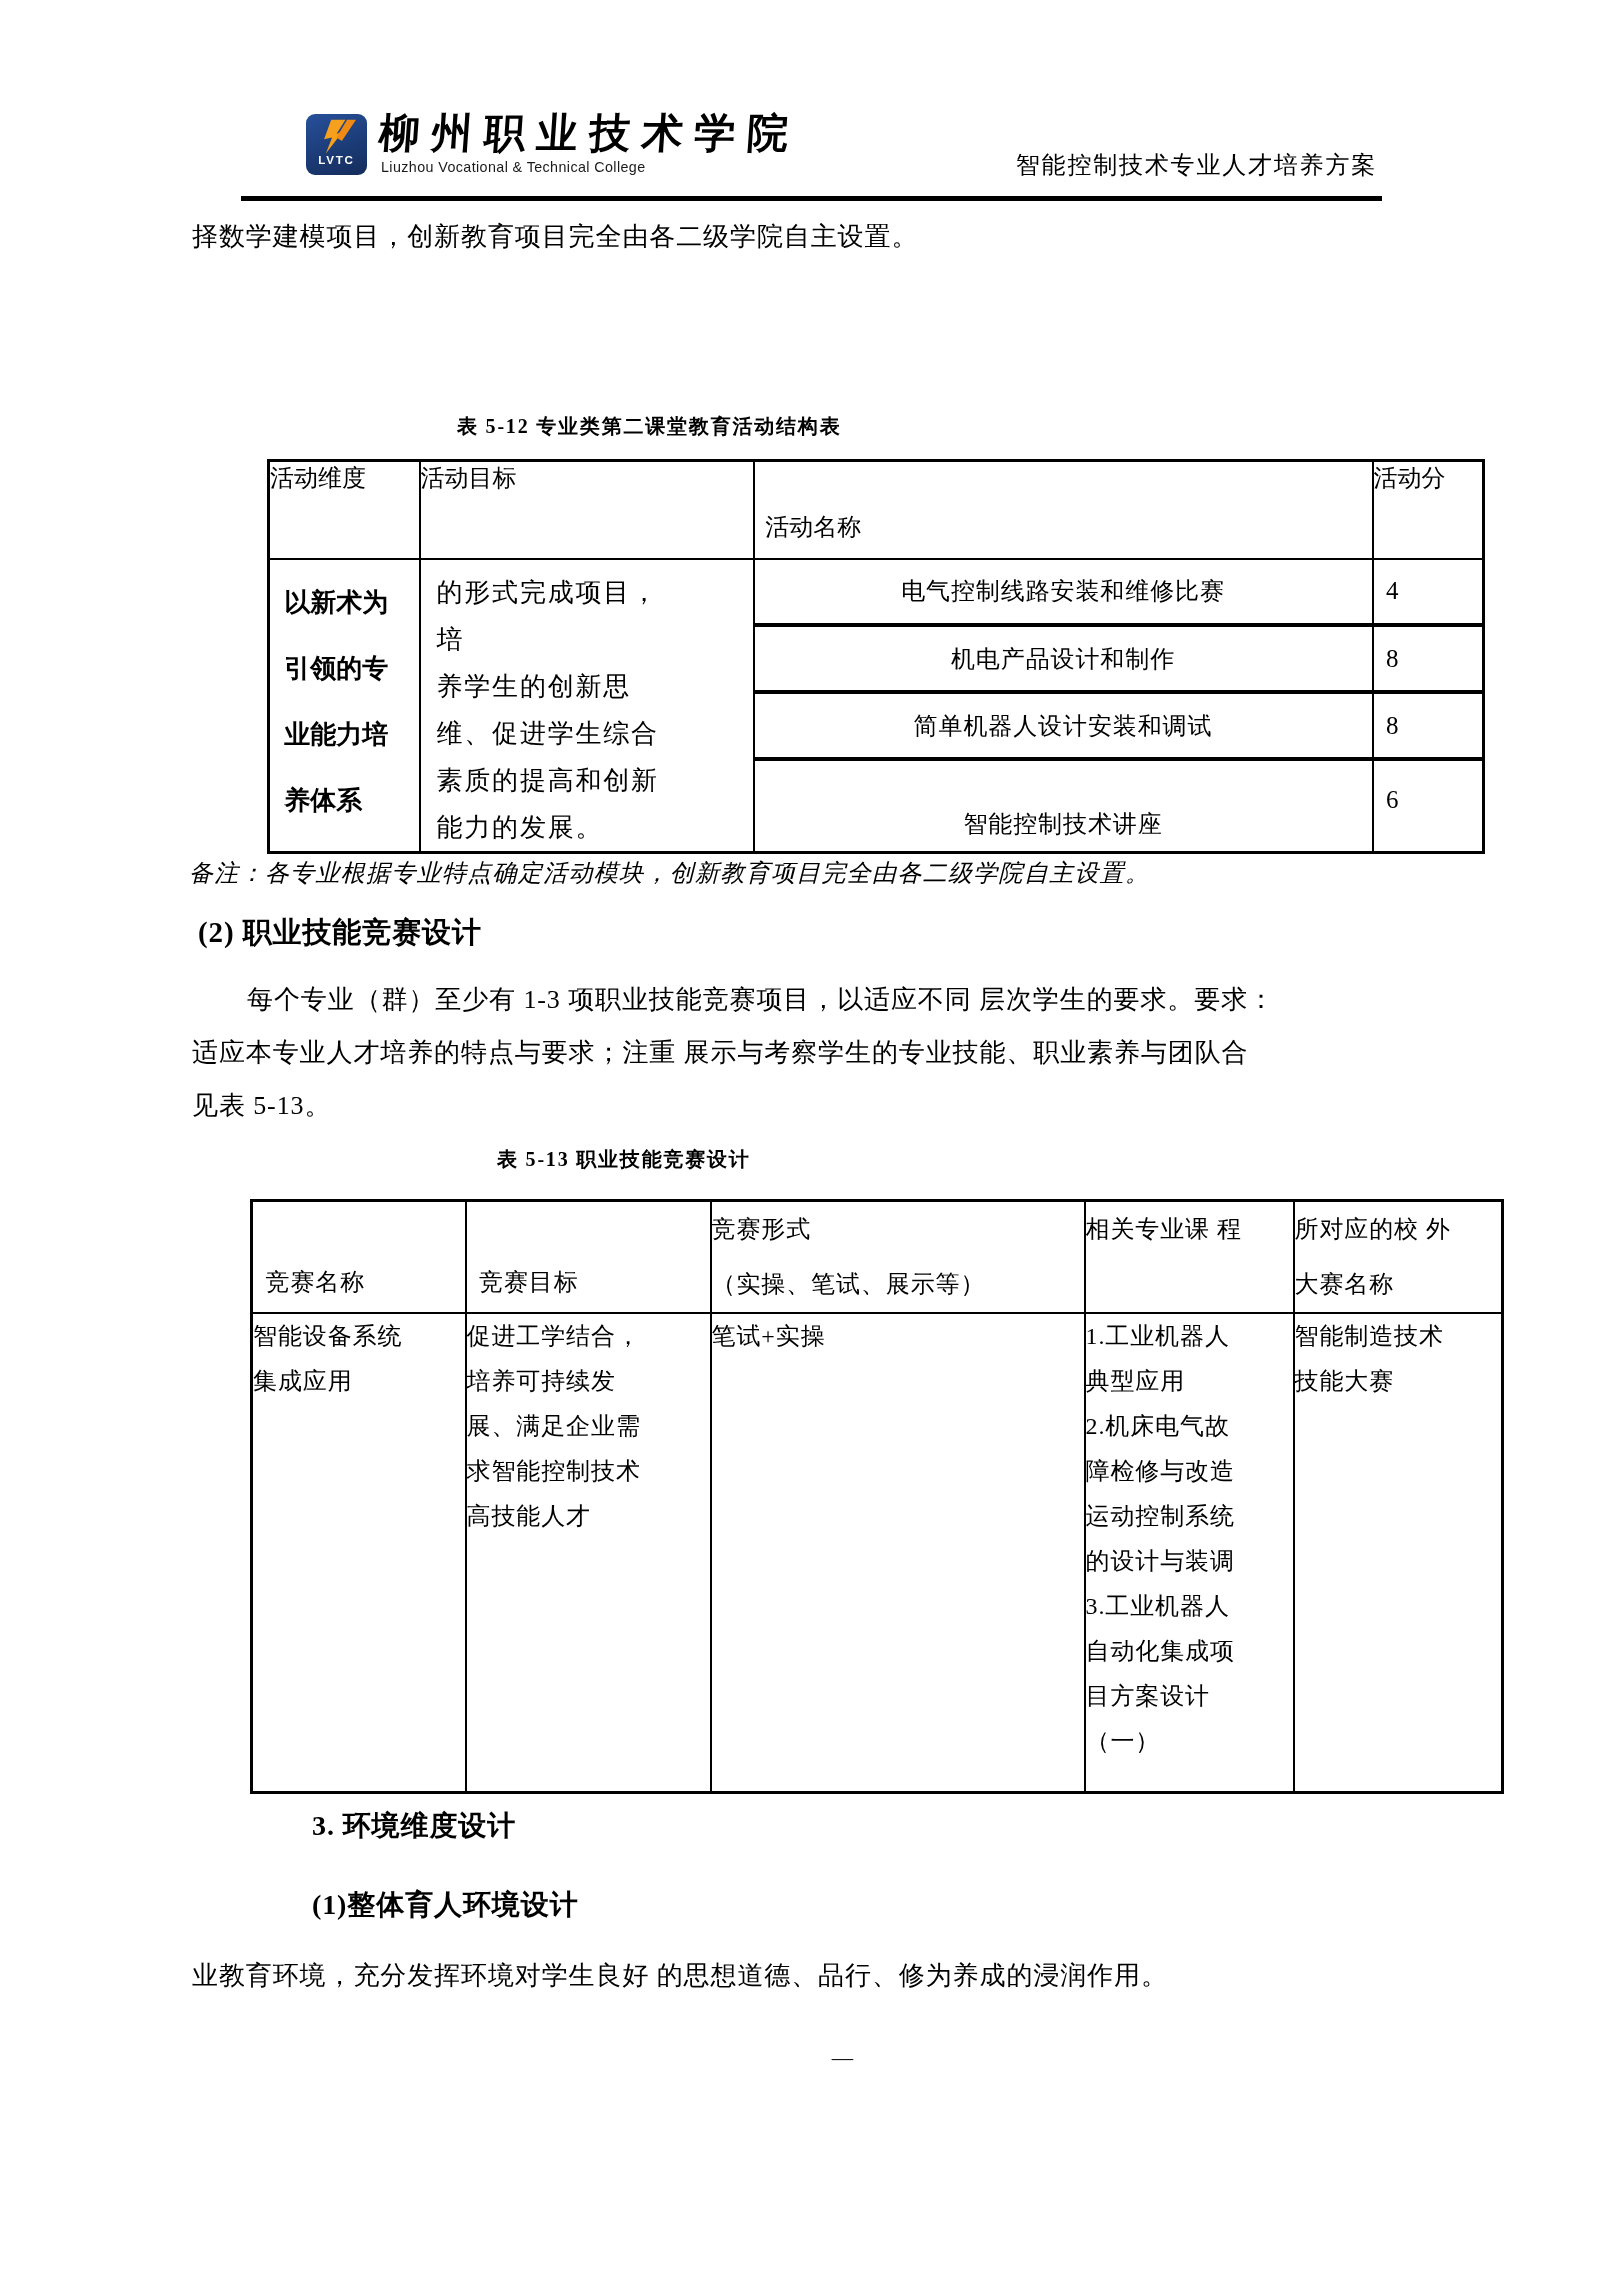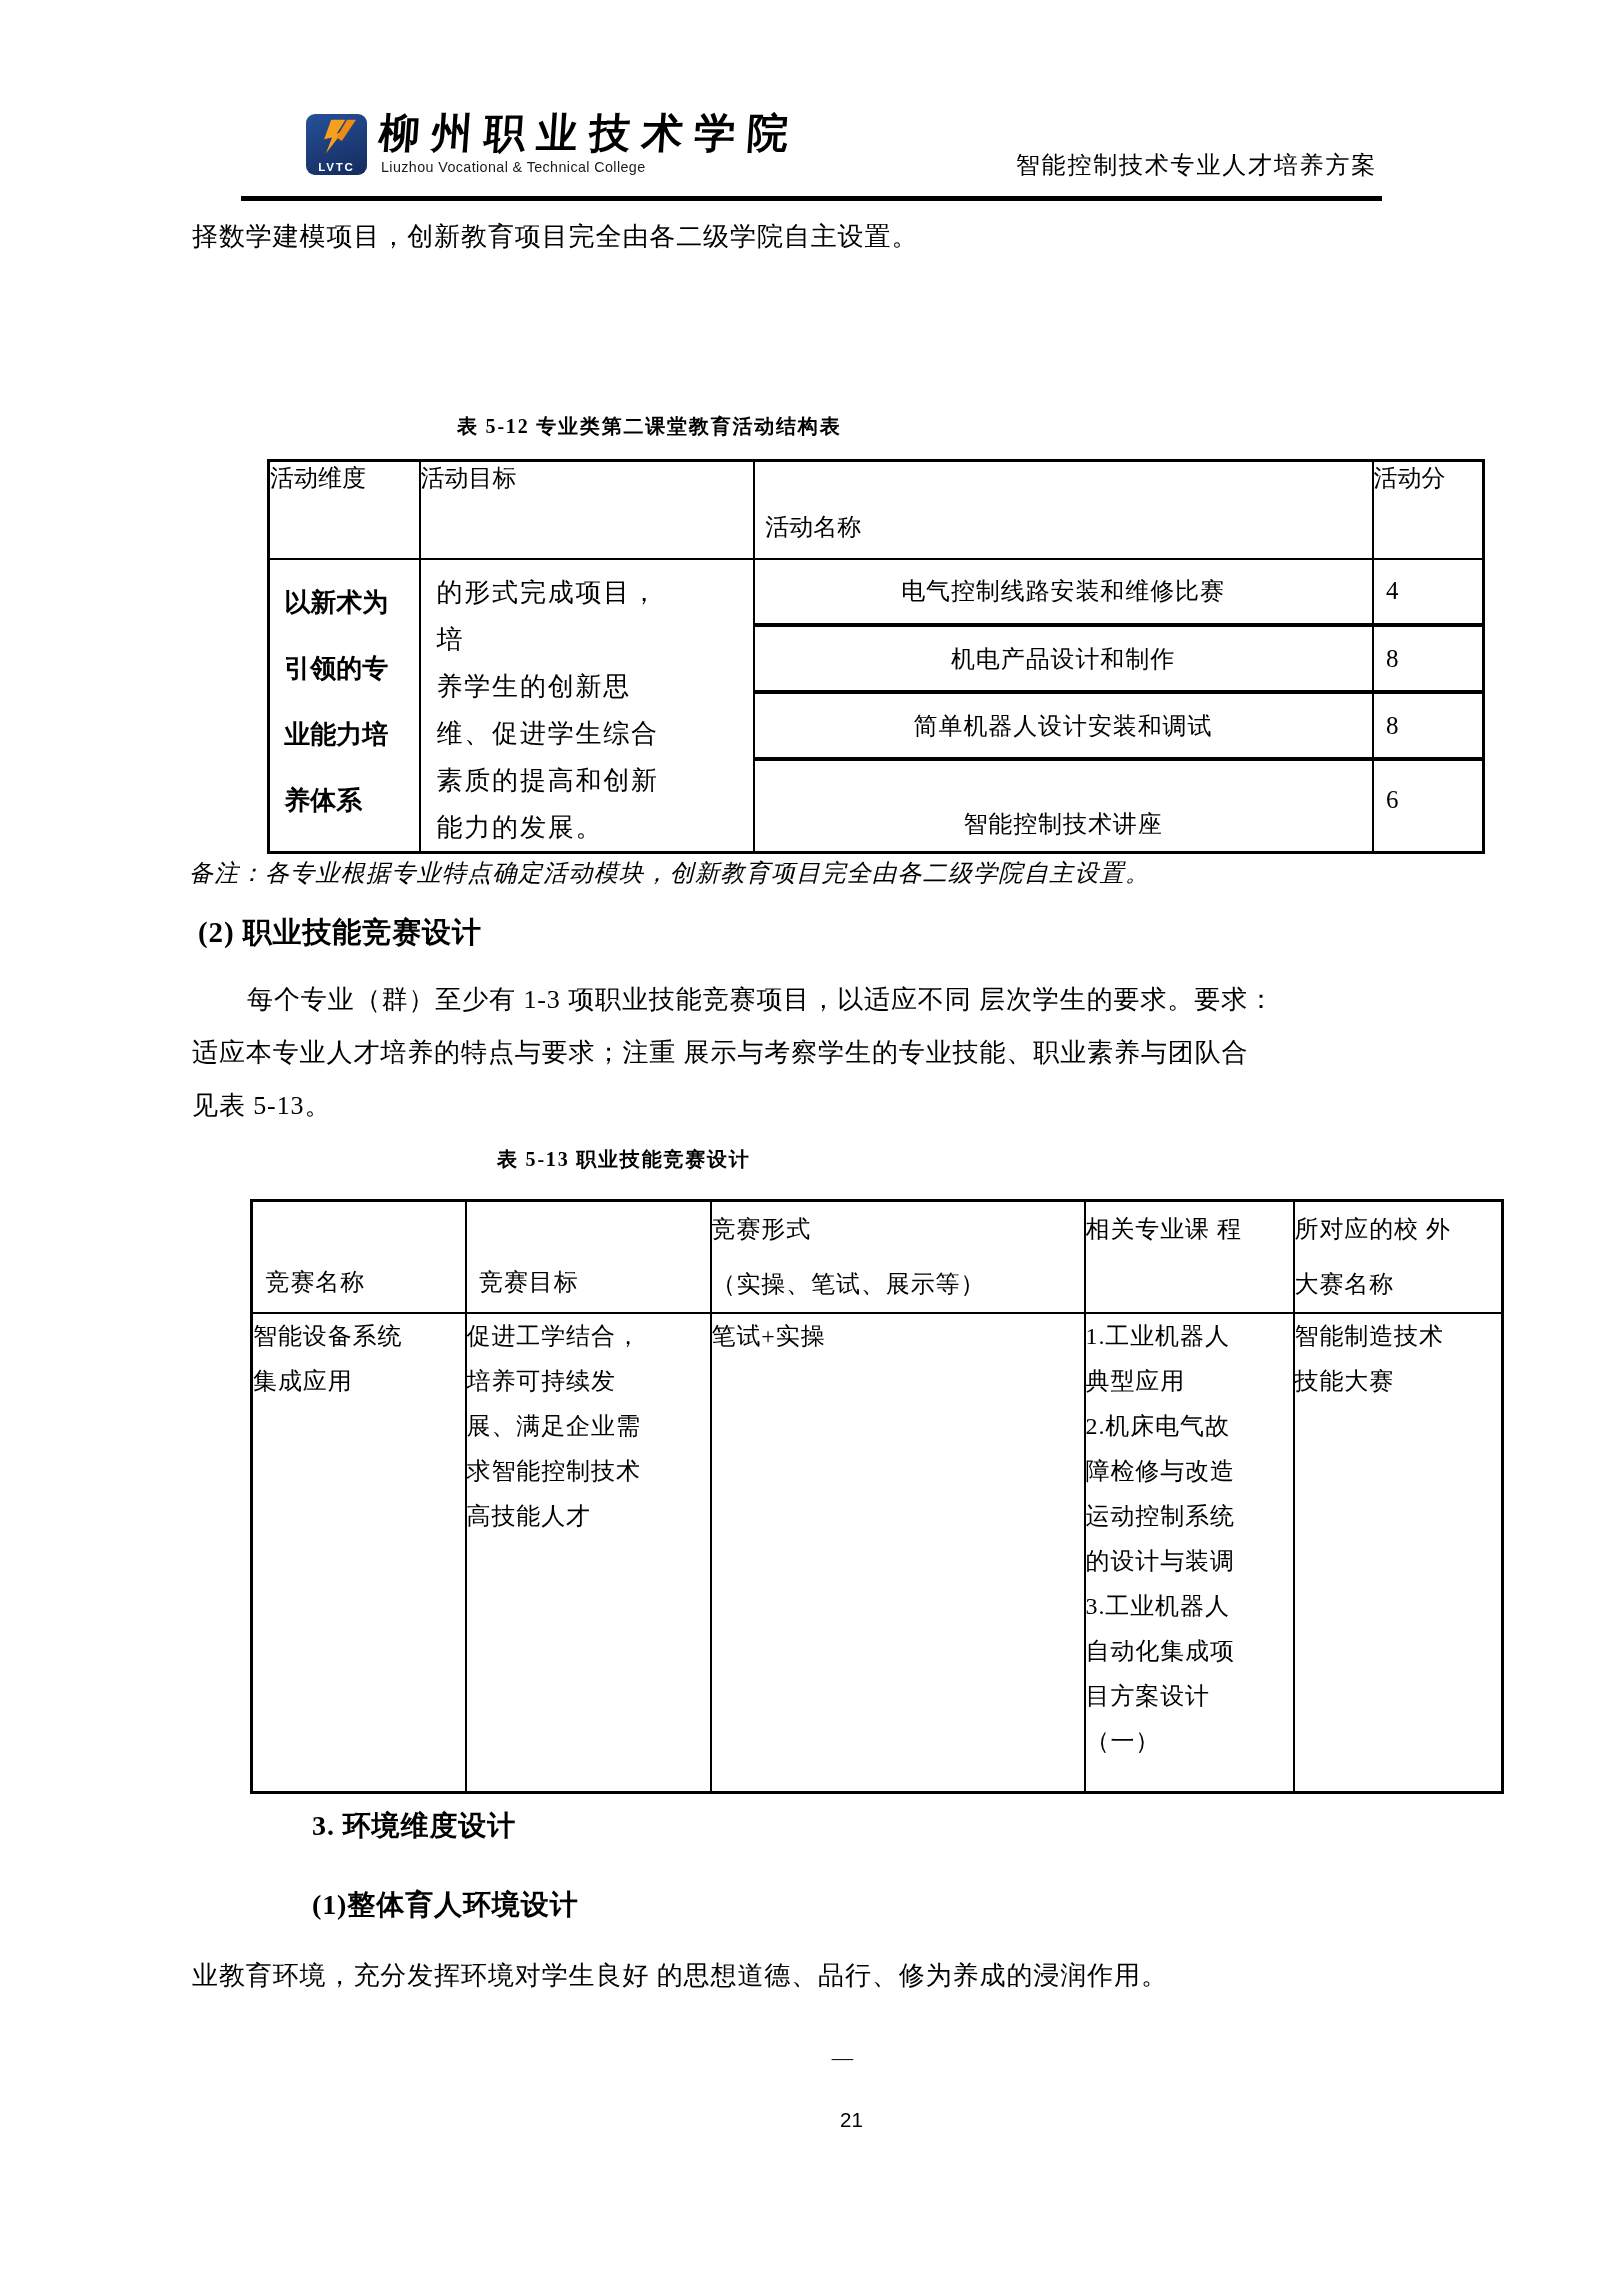--- a/index.html
+++ b/index.html
@@ -17,21 +17,21 @@
   
   .logo-box{
     left:306px;top:114px;width:61px;height:61px;
     border-radius:9px;
     background:linear-gradient(160deg,#27509a 0%,#1b3a74 60%,#142c5c 100%);
     display:flex;flex-direction:column;align-items:center;justify-content:flex-end;
   }
   .logo-abbr{
     color:#fff;font-size:11.6px;font-weight:bold;letter-spacing:1.8px;
     font-family:"Liberation Sans","DejaVu Sans",sans-serif;
-    line-height:14.3px;padding-bottom:1px;
+    line-height:14.3px;padding-bottom:8px;
   }
   .logo-bolt{position:absolute;top:3.6px;left:9px;}
   .college-cn{
     left:379px;top:110px;width:463px;
     font-size:41px;font-weight:bold;letter-spacing:11.6px;
     transform:skewX(-4deg);
     line-height:46px;
   }
   .college-en{
     left:381px;top:159px;width:463px;
@@ -218,16 +218,15 @@
     </table>
 
   <div class="abs h-mid" style="left:312px;top:1807px;">3. 环境维度设计</div>
   <div class="abs h-mid" style="left:312px;top:1886px;">(1)整体育人环境设计</div>
 
   <div class="abs para" style="left:192px;top:1948px;width:1310px;line-height:55px;">
     <div>业教育环境，充分发挥环境对学生良好  的思想道德、品行、修为养成的浸润作用。</div>
   </div>
 
   <div class="abs footer-dash" style="left:192px;top:2046px;width:1301px;">—</div>
-  <div class="abs page-num" style="left:192px;top:2108px;width:1319px;">21</div>
 
 </div>
 
 
 </body></html>

